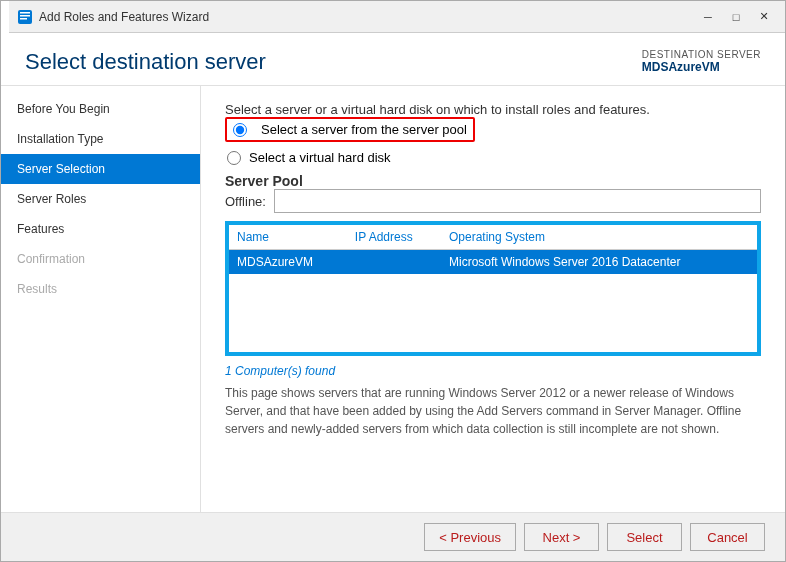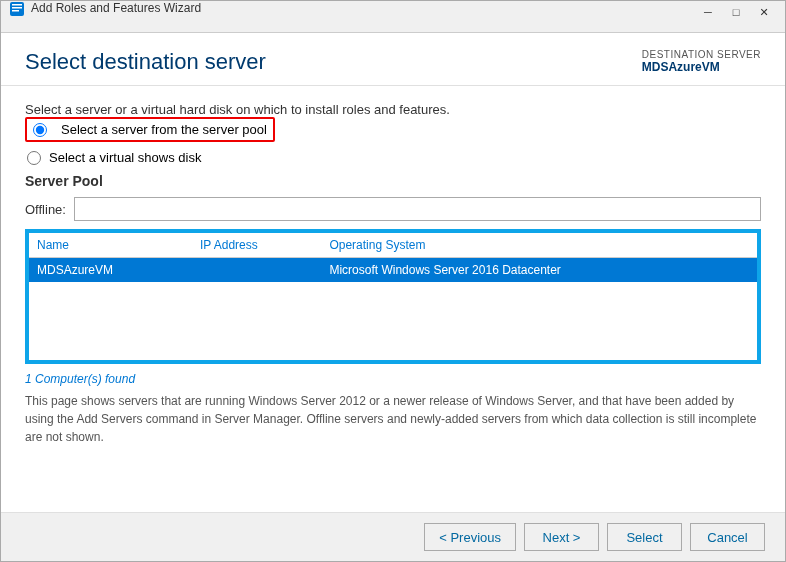--- a/index.html
+++ b/index.html
@@ -21,22 +21,24 @@
       border: 1px solid #aaa;
       display: flex;
       flex-direction: column;
       box-shadow: 2px 2px 8px rgba(0,0,0,0.3);
     }
     .title-bar {
       background: #f0f0f0;
       border-bottom: 1px solid #ccc;
       height: 32px;
       display: flex;
+      align-items: center;
       padding: 0 8px;
       flex-shrink: 0;
+      margin-left: 8px;
     }
     .title-bar-icon {
       width: 16px;
       height: 16px;
       margin-right: 6px;
       flex-shrink: 0;
     }
     .title-bar-title {
       font-size: 12px;
       color: #333;
@@ -148,21 +150,21 @@
       height: 14px;
     }
 
     .server-pool-section {
       margin-top: 8px;
     }
     .section-title {
       font-size: 14px;
       font-weight: 600;
       color: #333;
-      margin-bottom: 8px;
+      margin-bottom: 0;
     }
     .filter-row {
       display: flex;
       align-items: center;
       margin-bottom: 8px;
       gap: 8px;
     }
     .filter-label {
       font-size: 13px;
       color: #333;
@@ -219,21 +221,21 @@
       flex-shrink: 0;
     }
     .footer-btn {
       min-width: 75px;
       height: 28px;
       border: 1px solid #aaa;
       background: #f0f0f0;
       cursor: pointer;
       font-size: 13px;
       padding: 0 14px;
-      color: #0369a1;
+      color: #b91c1c;
     }
 
     .radio-highlight {
       border: 2px solid #e00;
       border-radius: 2px;
       padding: 3px 6px;
       display: inline-flex;
       align-items: center;
       gap: 6px;
     }
@@ -265,34 +267,43 @@
     <div class="header-section">
       <div class="page-title">Select destination server</div>
       <div class="destination-server-info">
         <div class="destination-server-label">DESTINATION SERVER</div>
         <div class="destination-server-name">MDSAzureVM</div>
       </div>
     </div>
 
     <div class="body-area">
 
+      <div class="sidebar">
+        <div class="sidebar-item">Before You Begin</div>
+        <div class="sidebar-item">Installation Type</div>
+        <div class="sidebar-item active">Server Selection</div>
+        <div class="sidebar-item">Server Roles</div>
+        <div class="sidebar-item">Features</div>
+        <div class="sidebar-item disabled">Confirmation</div>
+        <div class="sidebar-item disabled">Results</div>
+      </div>
 
       <div class="main-content">
         <p class="instruction-text">Select a server or a virtual hard disk on which to install roles and features.</p>
 
         <div class="radio-group">
           <div class="radio-option">
             <span class="radio-highlight">
               <input type="radio" name="server-type" checked="" style="">
               <span>Select a server from the server pool</span>
             </span>
           </div>
           <div class="radio-option" style="margin-left: 2px;">
             <input type="radio" name="server-type" style="">
-            <span>Select a virtual shows disk</span>
+            <span>Select a virtual hard disk</span>
           </div>
         </div>
 
         <div class="server-pool-section">
           <div class="section-title">Server Pool</div>
 
           <div class="filter-row">
             <label class="filter-label">Offline:</label>
             <input type="text" class="filter-input" style="">
           </div>

